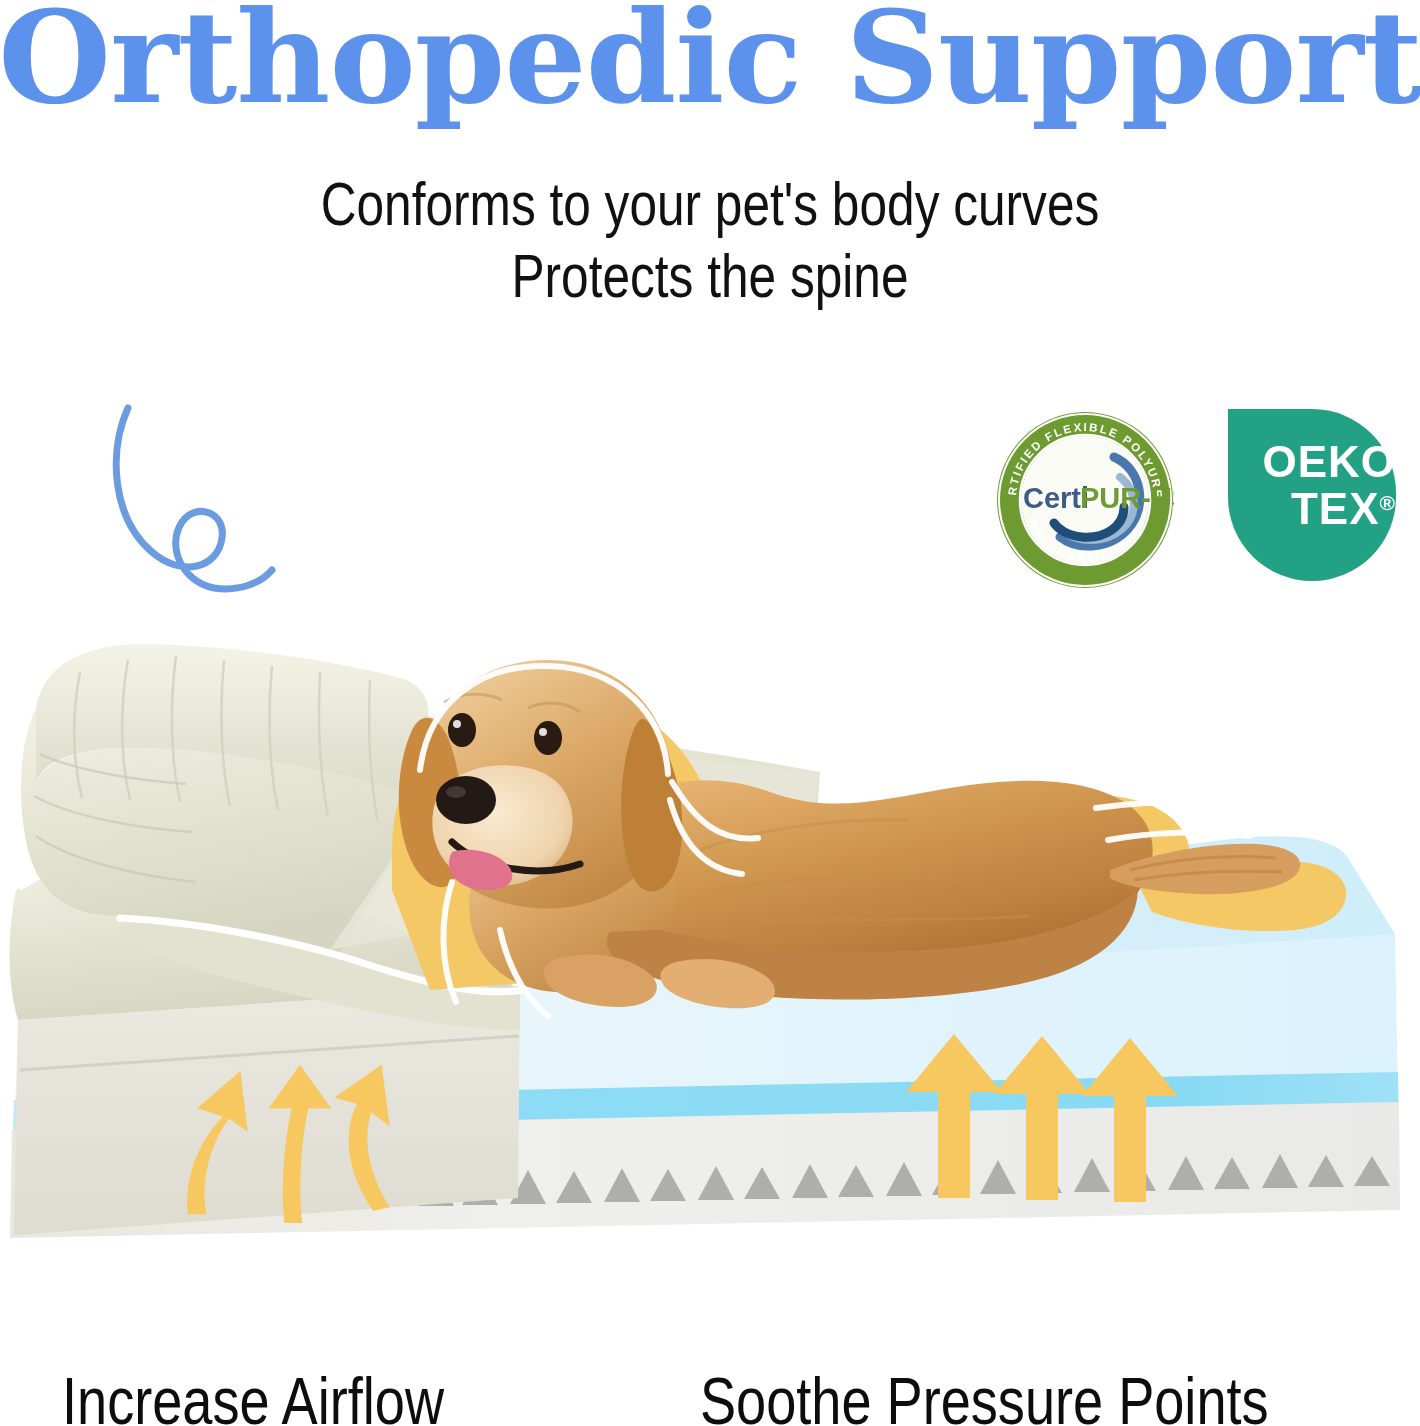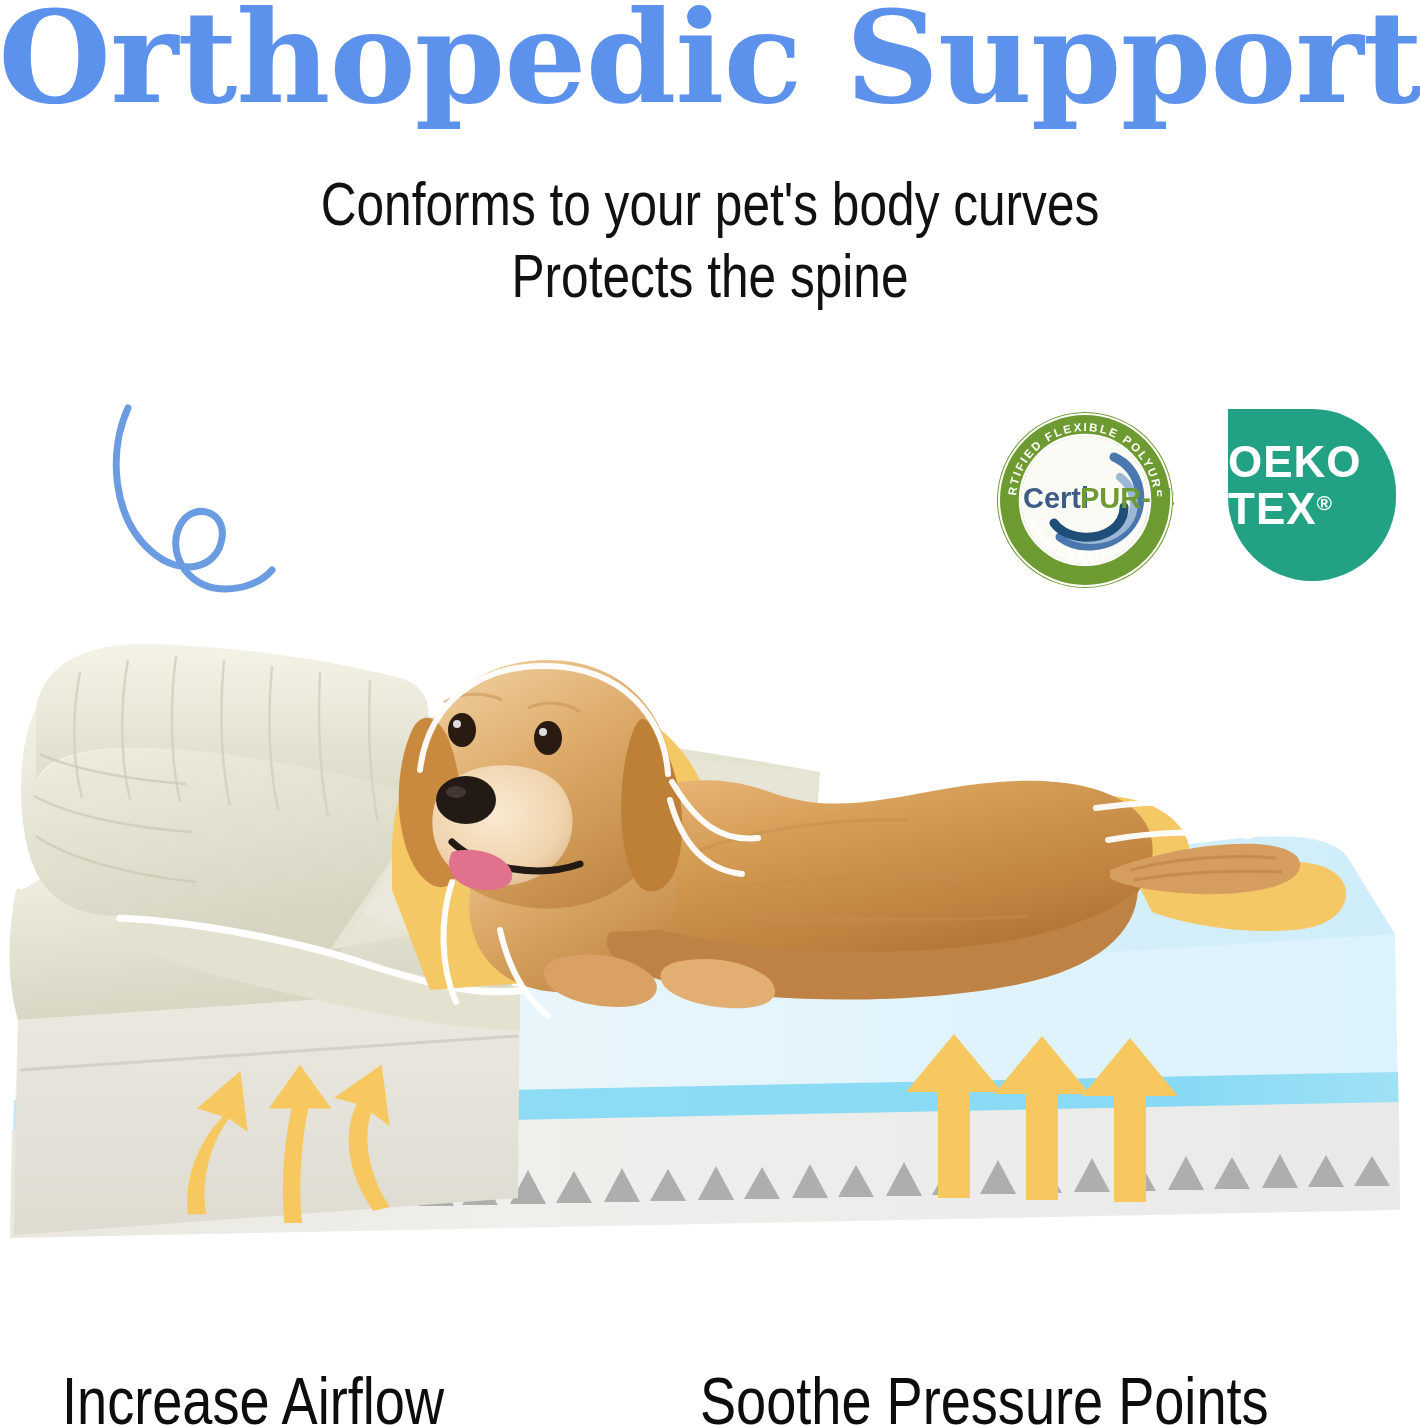--- a/index.html
+++ b/index.html
@@ -78,21 +78,21 @@
     top: 409px;
     width: 168px;
     height: 172px;
     background: #23A184;
     border-radius: 0 84px 84px 84px;
   }
   #oeko-lines {
     position: absolute;
     left: 0; top: 30px;
     width: 168px;
-    text-align: left;
+    text-align: right;
     color: #ffffff;
     font-family: "Liberation Sans", sans-serif;
     font-weight: bold;
     font-size: 44px;
     line-height: 1.06;
     letter-spacing: 1px;
   }
   #oeko-lines sup { font-size: 21px; vertical-align: 14px; }
 
   

